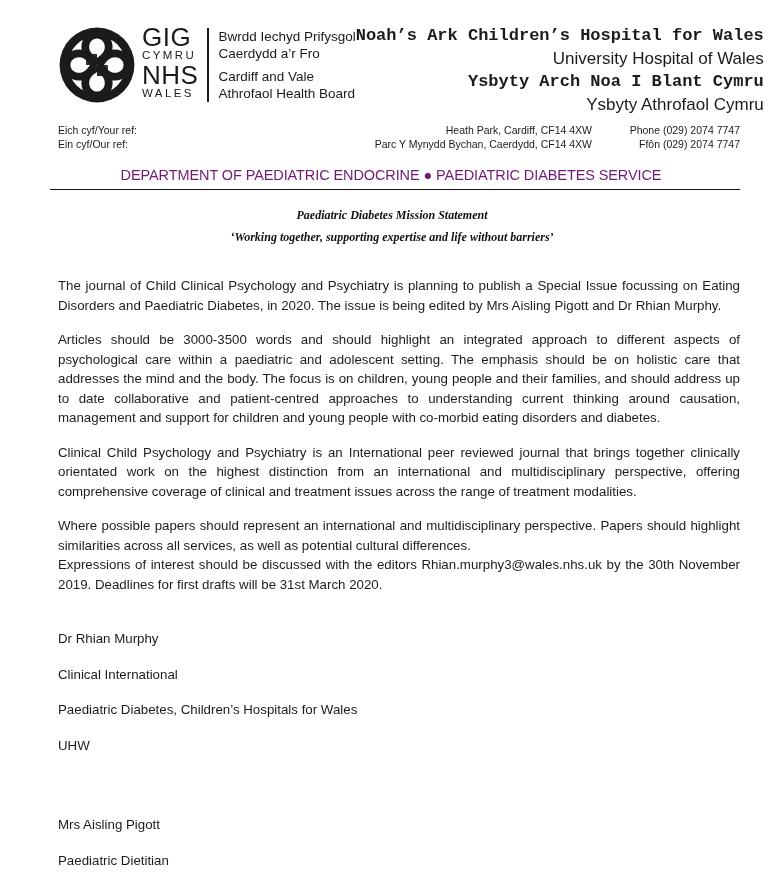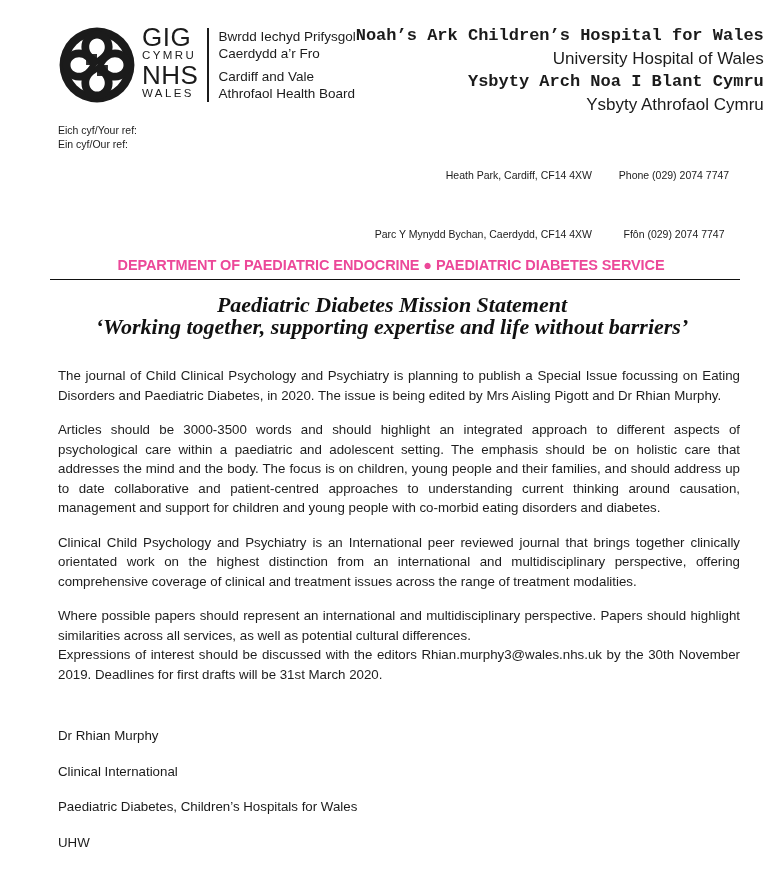--- a/index.html
+++ b/index.html
@@ -104,67 +104,66 @@
   }
   .contact {
     margin-left: auto;
     font-size: 10.5px;
     line-height: 13.5px;
   }
   .contact-row {
     display: flex;
     justify-content: flex-end;
     white-space: nowrap;
-    margin-top: 45px;
   }
   .contact-addr { text-align: left; }
-  .contact-tel { text-align: center; width: 132px; padding-left: 16px; }
+  .contact-tel { text-align: right; width: 132px; padding-left: 16px; }
 
   
   .dept-wrap {
     padding: 16px 44px 0 50px;
   }
   .dept {
     text-align: center;
     font-size: 14.5px;
-    font-weight: bold;
+    font-weight: normal;
     letter-spacing: -0.1px;
-    color: #ec4899;
+    color: #701a75;
     padding-right: 8px;
   }
   .rule {
     border: 0;
     border-top: 1.6px solid #111;
     margin: 6px 0 0 0;
   }
 
   
   .mission {
     text-align: center;
     font-family: "Liberation Serif", serif;
     font-weight: bold;
     font-style: italic;
-    font-size: 22px;
+    font-size: 12px;
     line-height: 22px;
     color: #111;
     padding: 14px 50px 0 50px;
   }
 
   
   .body-copy {
     padding: 28px 44px 0 58px;
     font-size: 13.3px;
     line-height: 19.5px;
     color: #1d1d1d;
   }
   .body-copy p {
     margin: 0 0 15px 0;
     text-align: justify;
   }
-  .body-copy p.last { margin-bottom: 16px; }
+  .body-copy p.last { margin-bottom: 9px; }
 
   
   .sig-block {
     padding: 26px 44px 0 58px;
     font-size: 13.3px;
     line-height: 19.5px;
   }
   .sig-block .line { margin-bottom: 16px; }
   .sig-block .line:last-child { margin-bottom: 0; }
   .sig-gap { height: 34px; }

